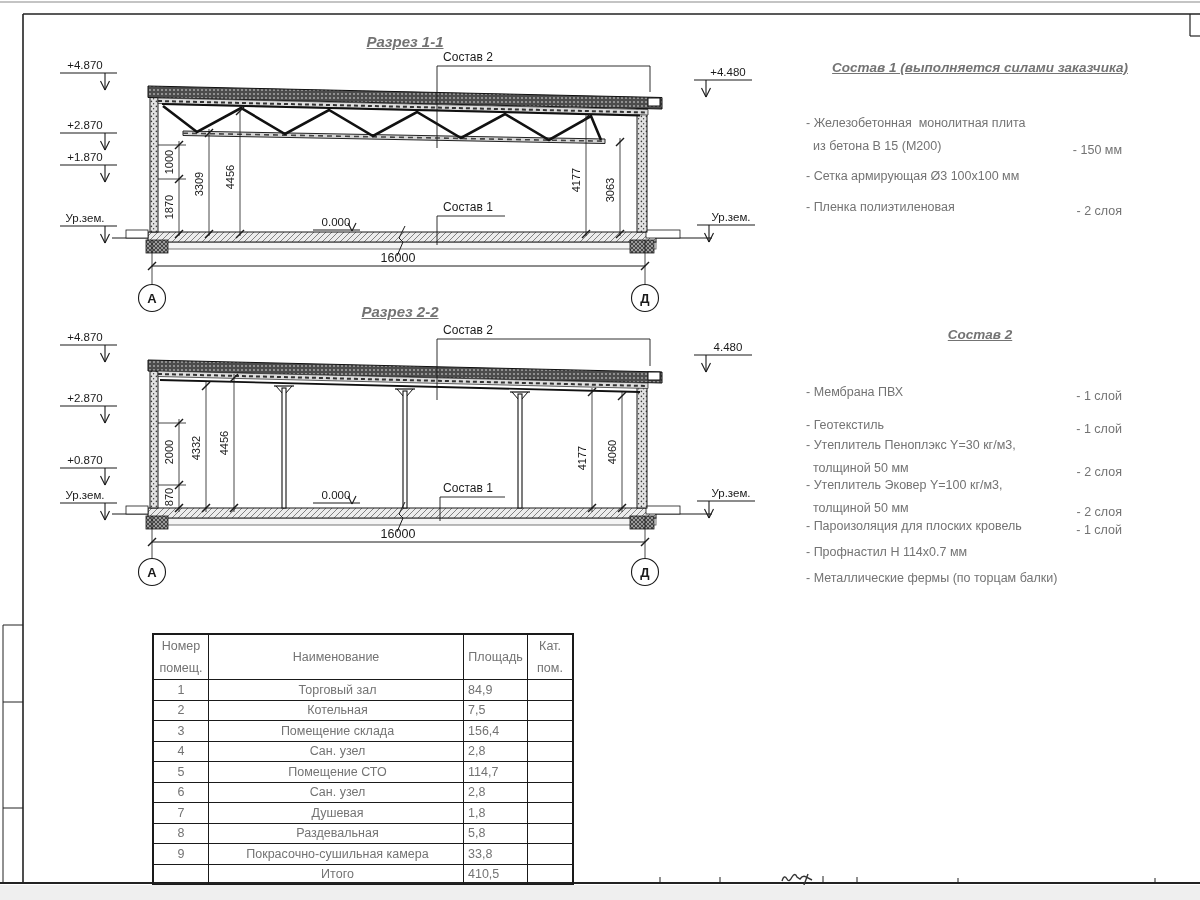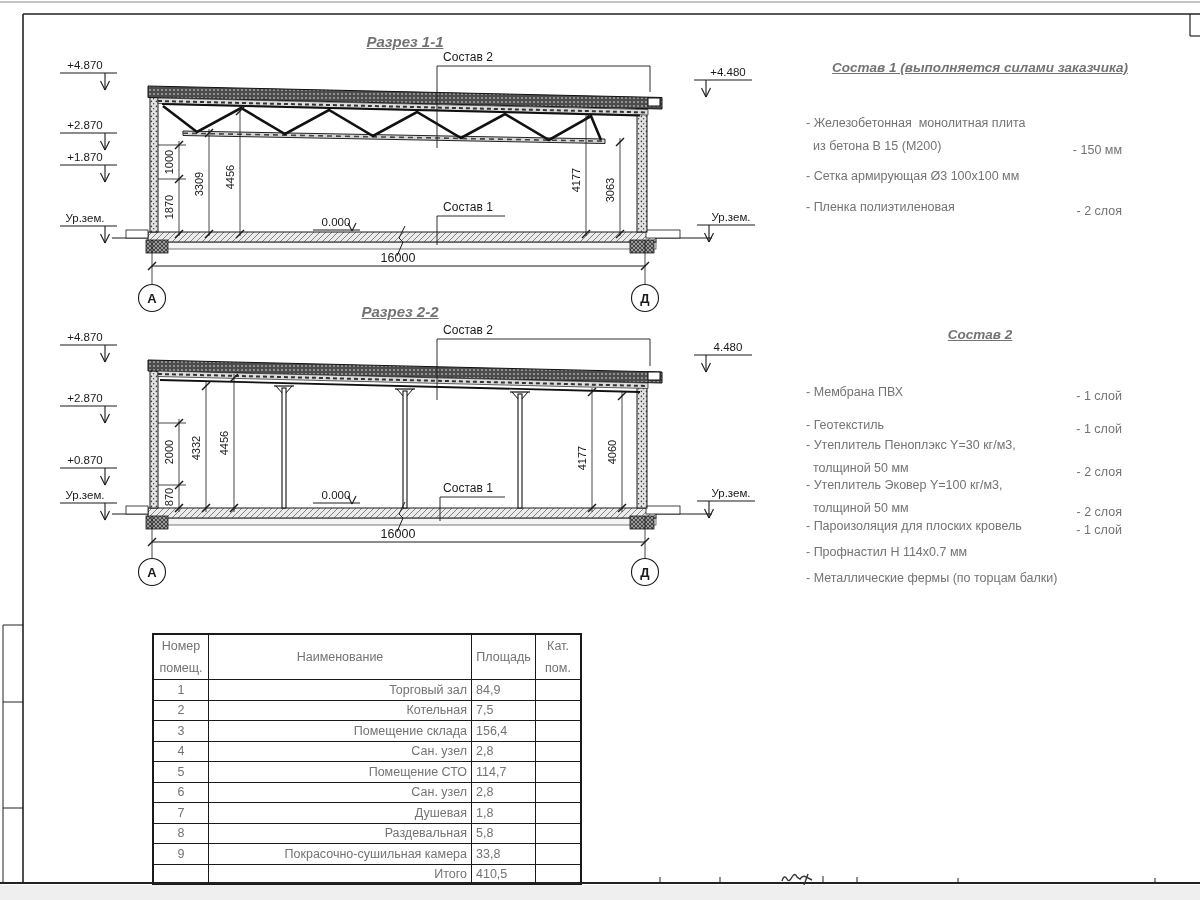--- a/index.html
+++ b/index.html
@@ -23,21 +23,21 @@
   .blk-item .txt{font-size:12.5px;line-height:23px;white-space:pre-wrap;}
   .blk-item .val{font-size:12.5px;line-height:15px;white-space:nowrap;}
   .expl-title{position:absolute;left:152px;top:599px;width:380px;text-align:center;font-size:14px;
               font-weight:bold;font-style:italic;text-decoration:underline;}
   table.expl{position:absolute;left:152px;top:633px;border-collapse:collapse;table-layout:fixed;}
   table.expl th,table.expl td{border:1px solid #1a1a1a;font-size:12.5px;font-weight:normal;
        padding:0 4px;overflow:hidden;}
   table.expl{border:2px solid #1a1a1a;}
   table.expl th{white-space:pre-line;text-align:center;line-height:22px;}
   table.expl td.c-num{text-align:center;width:46px;}
-  table.expl td.c-name{text-align:right;width:243px;padding-left:15px;}
+  table.expl td.c-name{text-align:center;width:243px;padding-left:7px;}
   table.expl td.c-area{width:55px;}
   table.expl td.c-cat{width:36px;}
   table.expl tr.hdr{height:45px;}
   table.expl tr.row{height:20.5px;}
   .gray-strip{position:absolute;left:0;top:885px;width:1200px;height:15px;background:#efefef;}
 </style>
 </head>
 <body>
 
 <div class="page">

